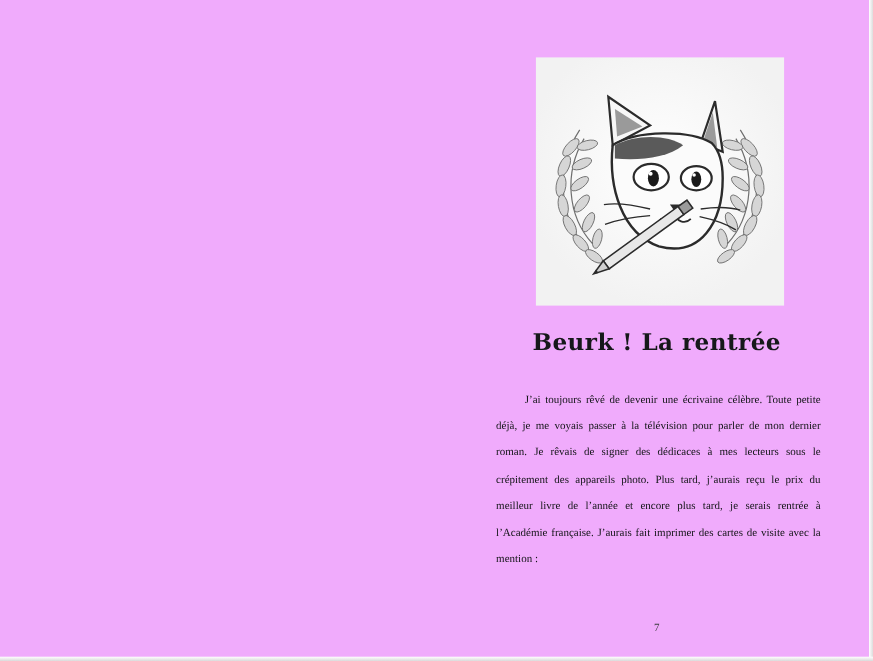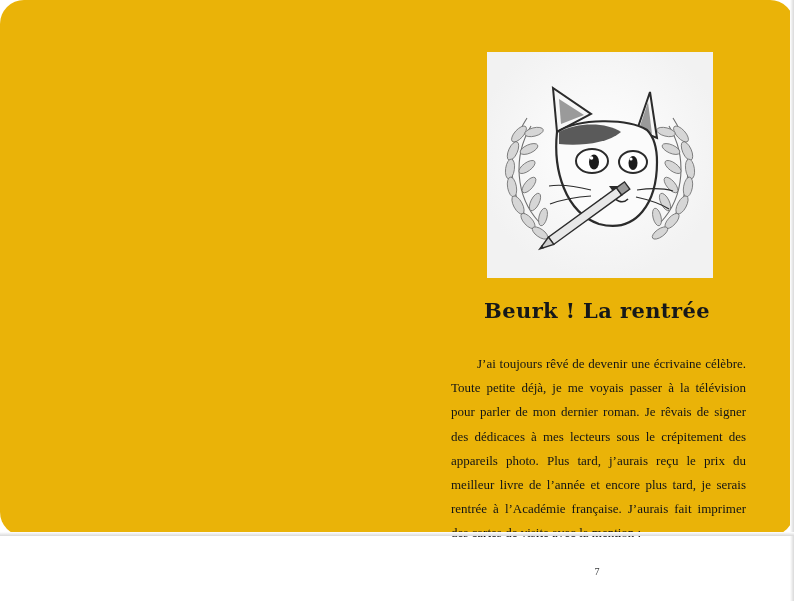--- a/index.html
+++ b/index.html
@@ -9,24 +9,23 @@
   body {
     width: 794px;
     height: 601px;
     background: #ffffff;
     font-family: "Liberation Serif", serif;
     overflow: hidden;
   }
   .page {
     position: relative;
     width: 794px;
-    height: 536px;
-    background: #eab308;
+    height: 601px;
+    background: #f0abfc;
     box-sizing: border-box;
-    border-radius: 24px;
   }
   
   .page-edge-right {
     position: absolute;
     top: 0;
     right: 0;
     width: 4px;
     height: 601px;
     background: linear-gradient(to right, #ffffff, #d9d9d9);
   }
@@ -75,21 +74,21 @@
     font-size: 21px;
     letter-spacing: 0.4px;
     color: #16181a;
   }
   .body-text {
     position: absolute;
     left: 51px;
     top: 352px;
     width: 295px;
     font-family: "Liberation Serif", serif;
-    font-size: 13px;
+    font-size: 10px;
     line-height: 24.2px;
     text-align: justify;
     text-indent: 26px;
     color: #121416;
     hyphens: manual;
   }
   .folio {
     position: absolute;
     left: 0;
     top: 566px;

